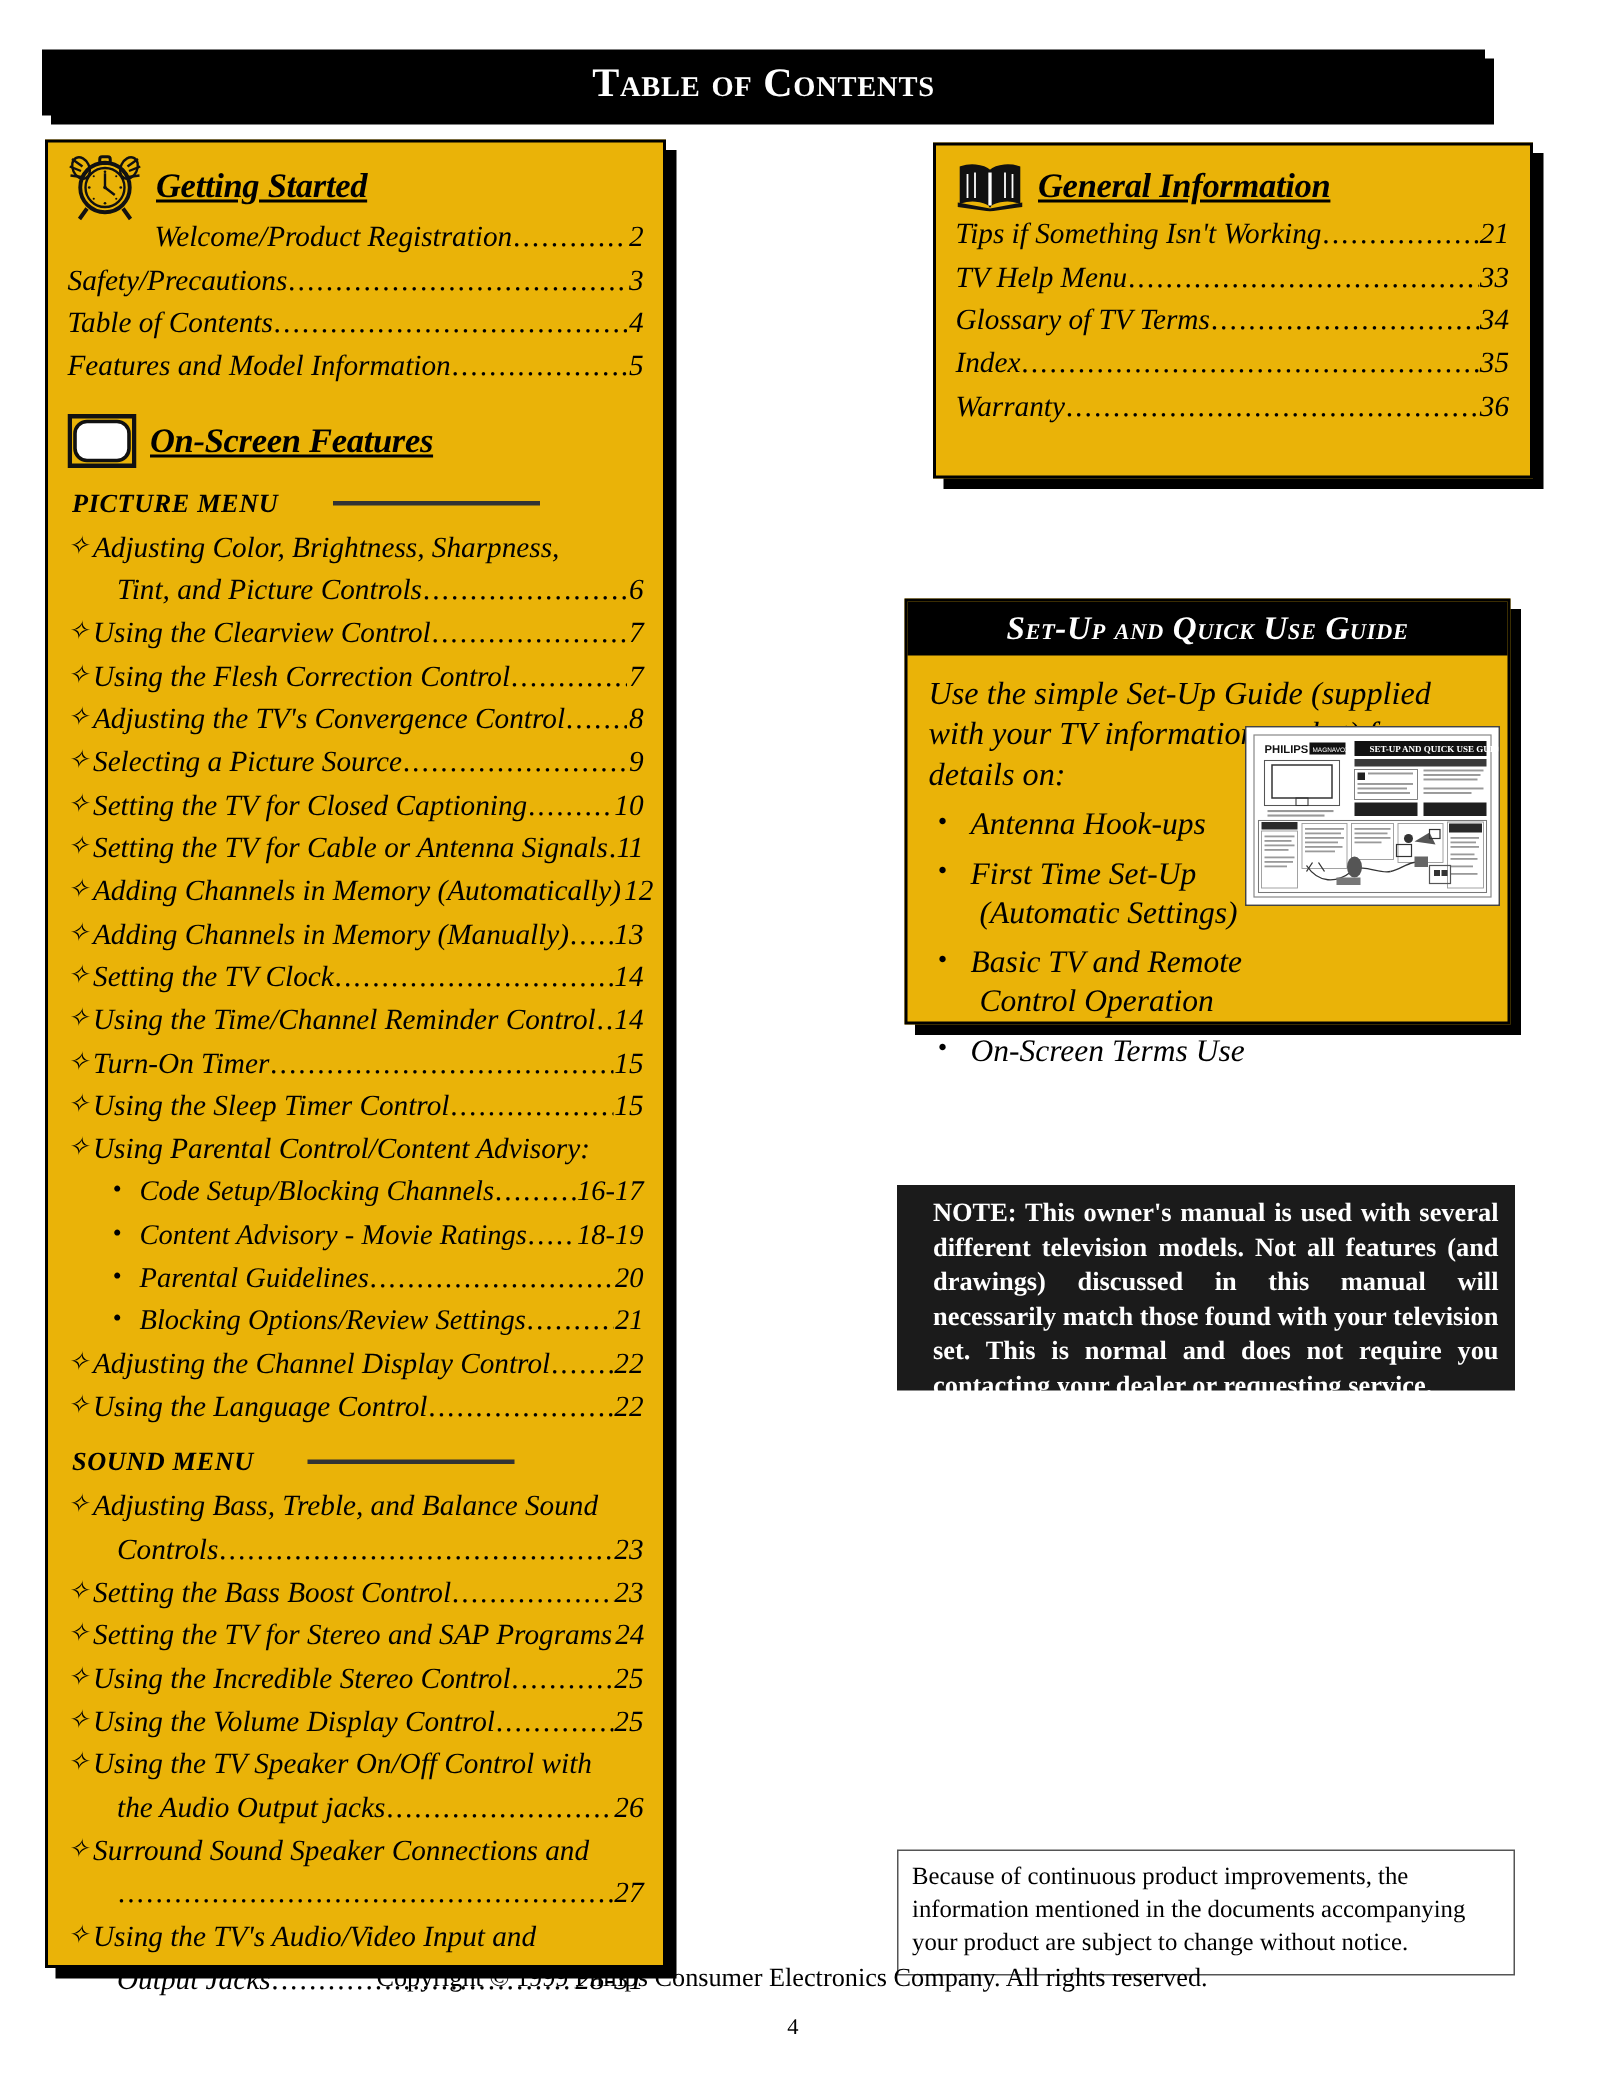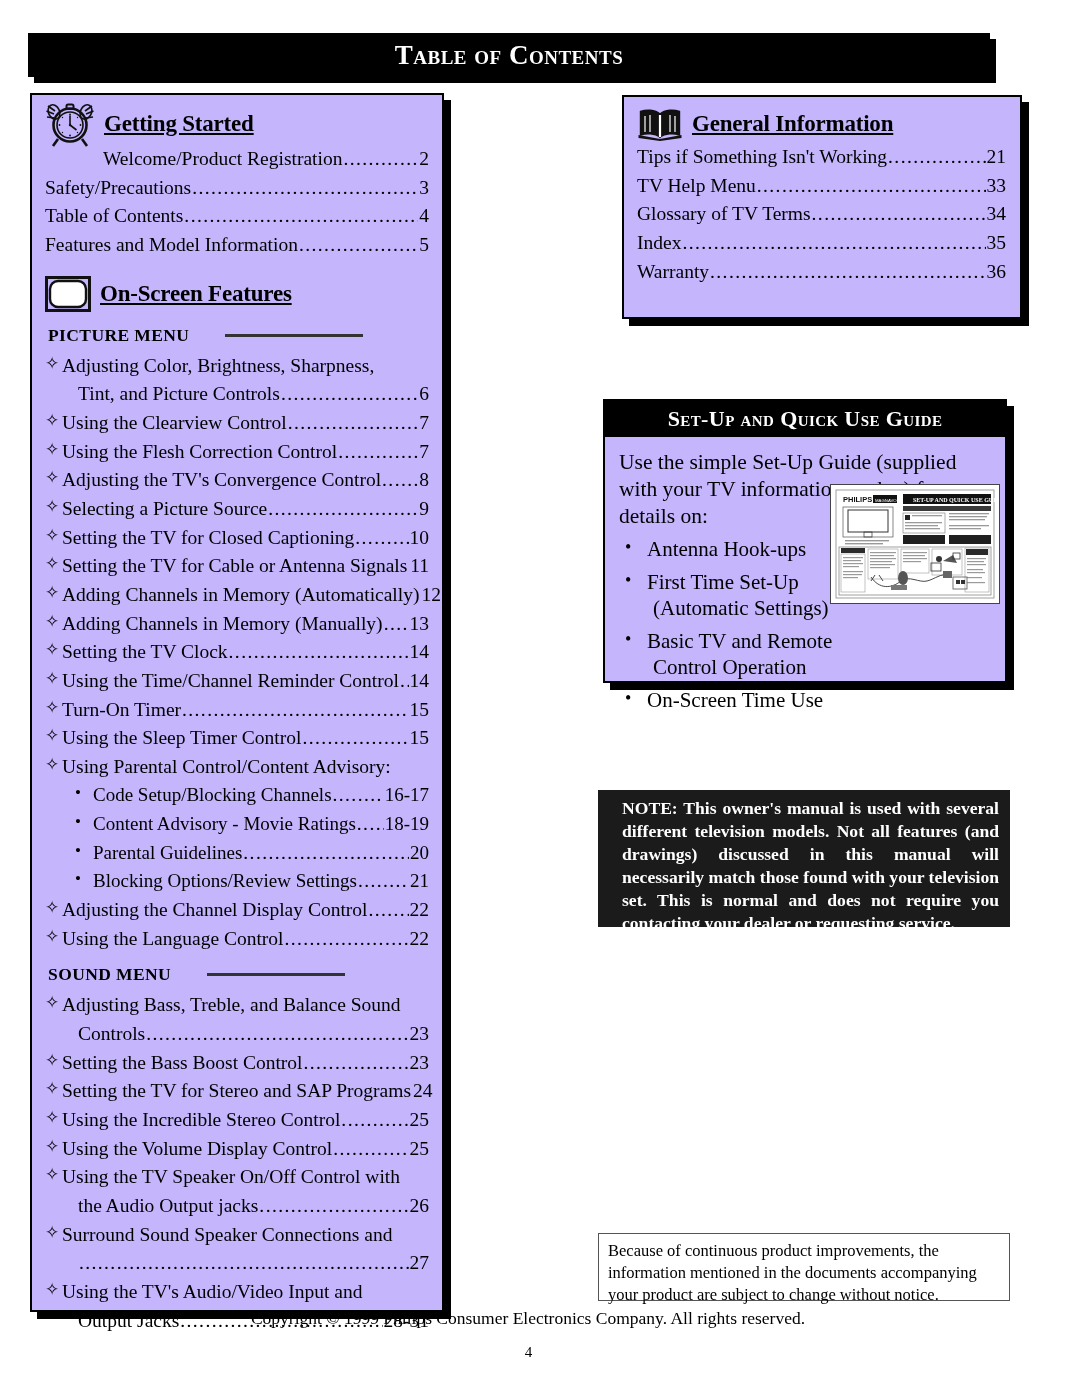--- a/index.html
+++ b/index.html
@@ -34,24 +34,25 @@
     font-family: "Liberation Serif", "DejaVu Serif", serif;
     font-weight: bold;
     font-size: 27px;
     letter-spacing: 0.5px;
     font-variant: small-caps;
   }
 
   
   .panel {
     position: absolute;
-    background: #c4b5fd;
+    background: #eab308;
     border: 2px solid #000000;
     box-shadow: 7px 7px 0 0 #000000;
     box-sizing: border-box;
+    font-style: italic;
   }
 
   
   #left-panel {
     left: 30px;
     top: 93px;
     width: 414px;
     height: 1219px;
     padding: 9px 13px 6px 13px;
   }
@@ -219,21 +220,21 @@
     line-height: 1.31;
     text-align: justify;
   }
 
   
   #disclaimer-box {
     position: absolute;
     left: 598px;
     top: 1233px;
     width: 412px;
-    height: 68px;
+    height: 84px;
     border: 1px solid #555;
     box-sizing: border-box;
     padding: 6px 9px 4px 9px;
     font-size: 16.5px;
     line-height: 1.32;
   }
 
   
   #copyright {
     position: absolute;
@@ -594,21 +595,21 @@
         <span>First Time Set-Up</span>
         <span class="sb2">(Automatic Settings)</span>
       </div>
       <div class="sb">
         <span class="bmark">•</span>
         <span>Basic TV and Remote</span>
         <span class="sb2">Control Operation</span>
       </div>
       <div class="sb">
         <span class="bmark">•</span>
-        <span>On-Screen Time Use</span>
+        <span>On-Screen Terms Use</span>
       </div>
     </div>
   </div>
 </div>
 
 <div id="guide-thumb">
   <svg viewBox="0 0 168 118" width="168" height="118" aria-hidden="true">
     <rect x="0" y="0" width="168" height="118" fill="#ffffff"></rect>
     <rect x="5" y="5" width="158" height="108" fill="none" stroke="#888" stroke-width="0.8"></rect>
 

